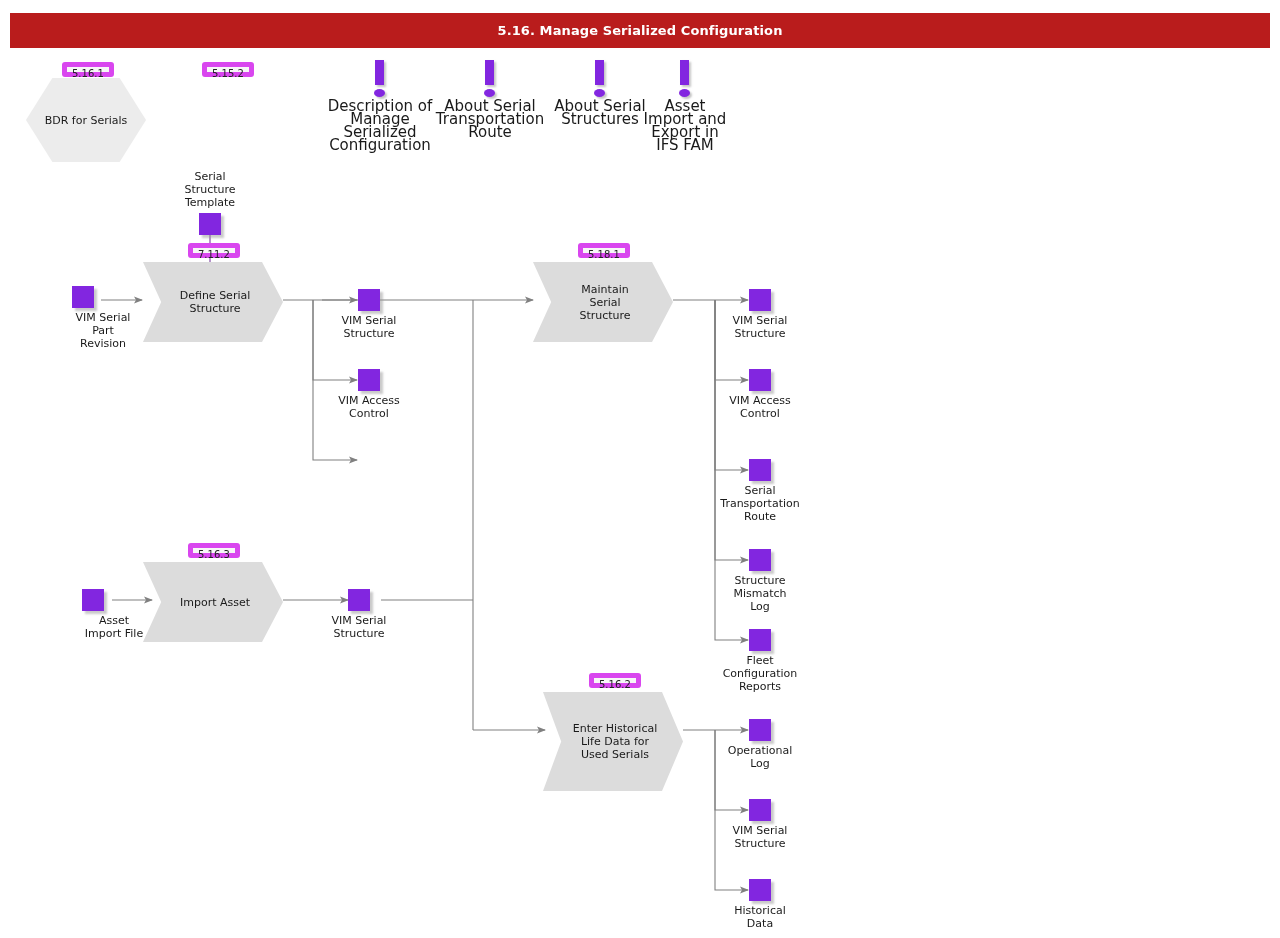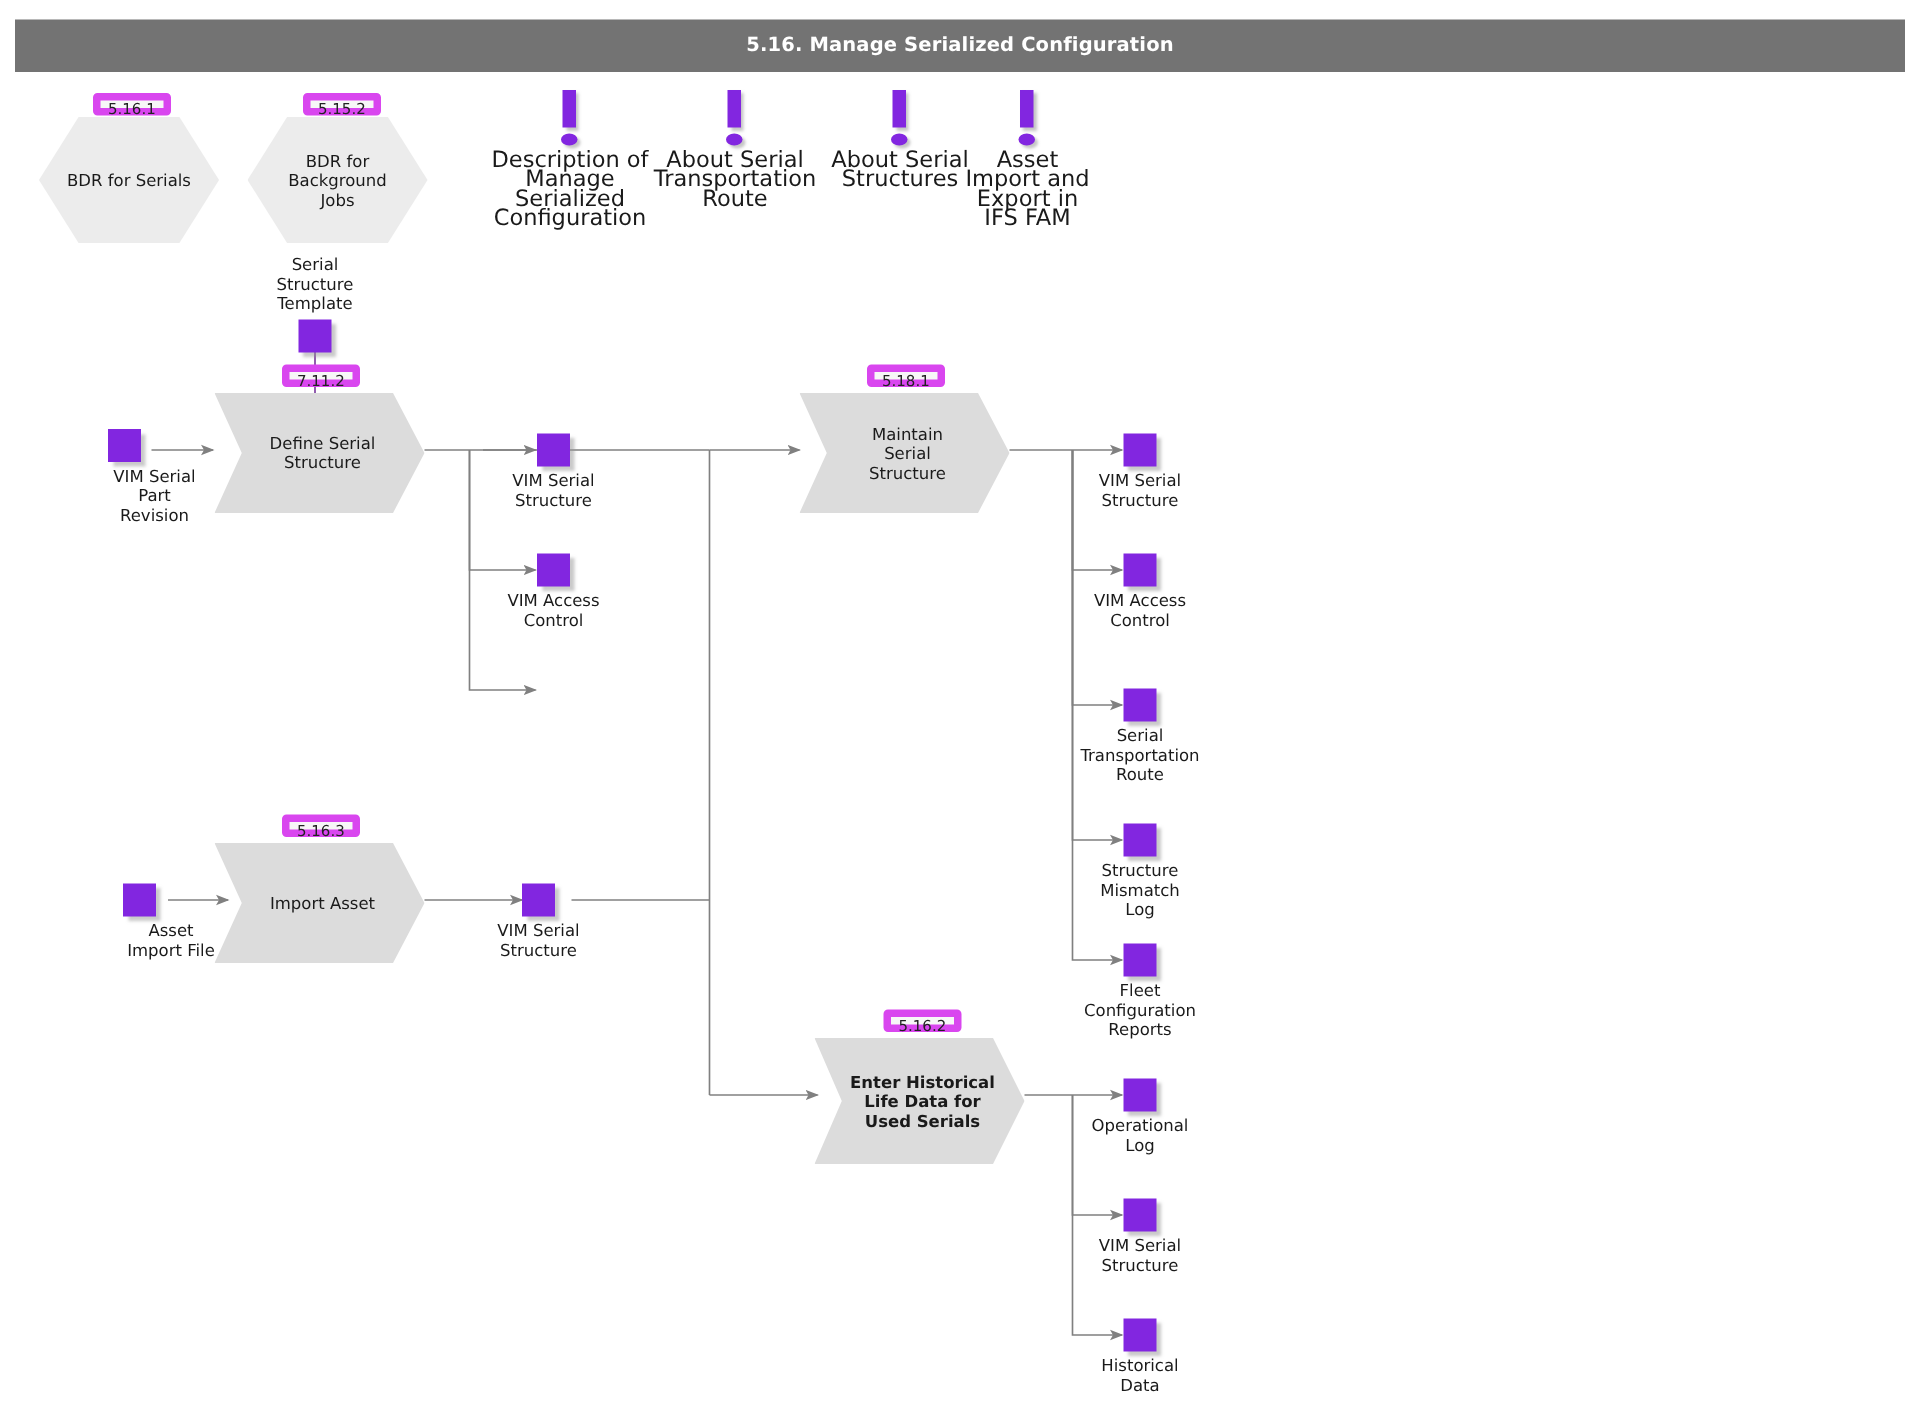--- a/index.html
+++ b/index.html
@@ -25,21 +25,21 @@
     left: 0; top: 0;
     width: 1280px; height: 938px;
     pointer-events: none;
   }
 
   
   .titlebar {
     position: absolute;
     left: 10px; top: 13px;
     width: 1260px; height: 35px;
-    background: #737373;
+    background: #b91c1c;
     display: flex;
     align-items: center;
     justify-content: center;
   }
   .titlebar-text {
     color: #ffffff;
     font-size: 13px;
     font-weight: bold;
     letter-spacing: .1px;
     white-space: nowrap;
@@ -208,27 +208,20 @@
     </g>
   </svg>
 
   <div class="hex-wrap" style="left:26px; top:78px;">
     <div class="hex">
       <span class="hex-label">BDR for Serials</span>
     </div>
   </div>
   <div class="code-chip" style="left:62px; top:62px;">5.16.1</div>
 
-  <div class="hex-wrap" style="left:165px; top:78px;">
-    <div class="hex">
-      <span class="hex-label">BDR for
-Background
-Jobs</span>
-    </div>
-  </div>
   <div class="code-chip" style="left:202px; top:62px;">5.15.2</div>
 
   <div class="info-wrap" style="left:320px; top:60px;">
     <div class="info-icon">
       <div class="info-bar"></div>
       <div class="info-dot"></div>
     </div>
     <div class="info-label">Description of
 Manage Serialized
 Configuration</div>
@@ -349,21 +342,21 @@
   </div>
 
   <div class="square-wrap" style="left:304px; top:589px;">
     <div class="square"></div>
     <div class="square-label">VIM Serial
 Structure</div>
   </div>
 
   <div class="code-chip" style="left:589px; top:673px;">5.16.2</div>
   <div class="chev-wrap" style="left:543px; top:692px;">
-    <div class="chev" style="width:140px; height:84px;font-weight:bold;">
+    <div class="chev" style="width:140px; height:99px;">
       <span class="chev-label">Enter Historical
 Life Data for
 Used Serials</span>
     </div>
   </div>
 
   <div class="square-wrap" style="left:705px; top:719px;">
     <div class="square"></div>
     <div class="square-label">Operational
 Log</div>

